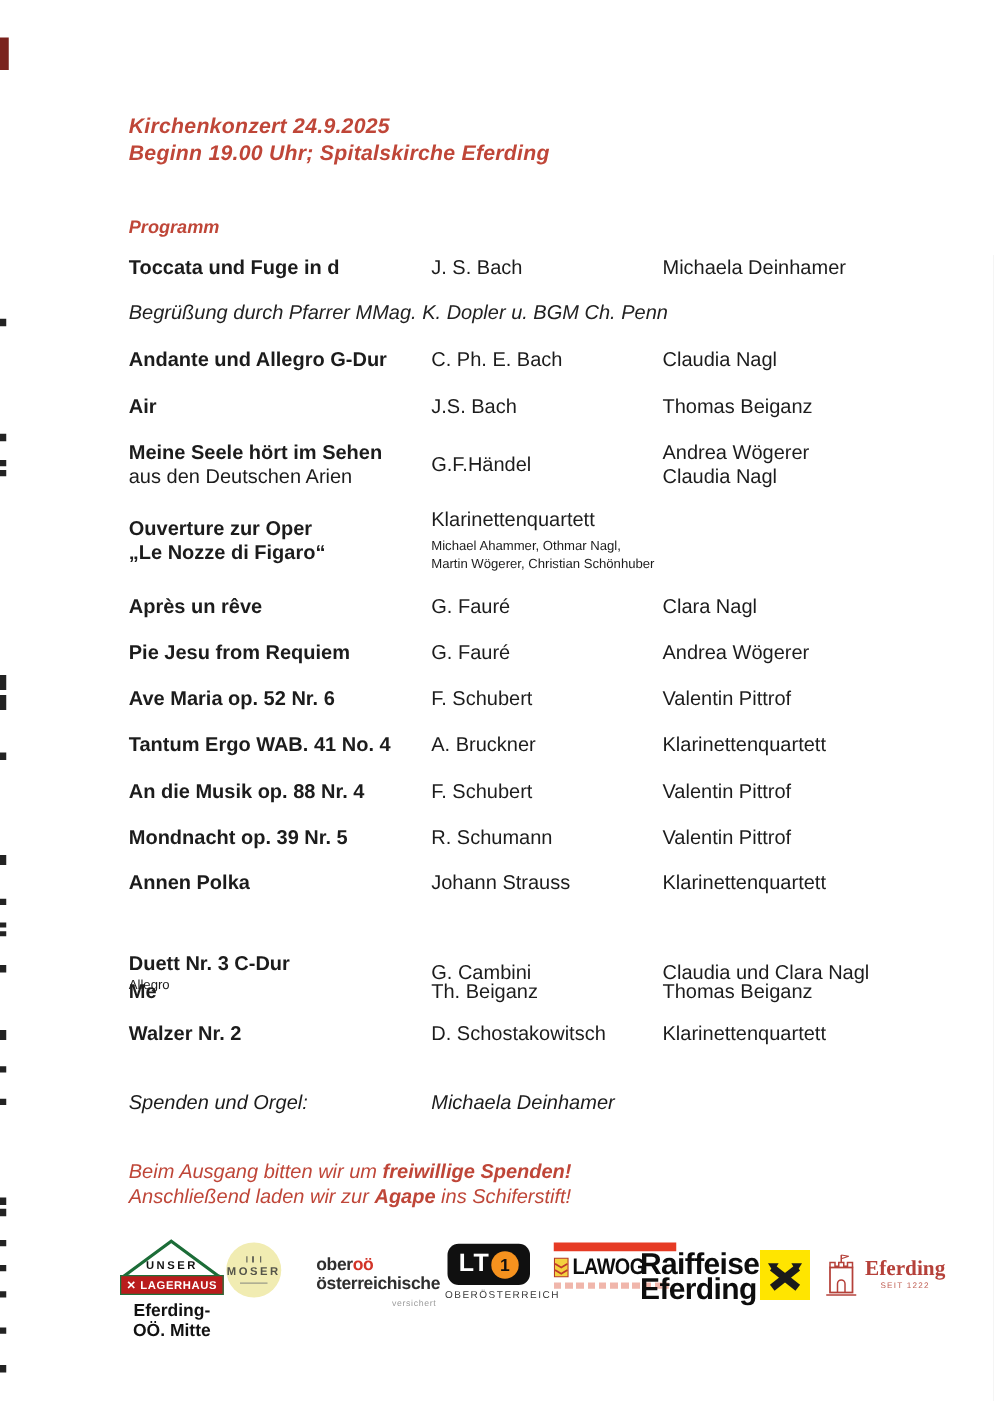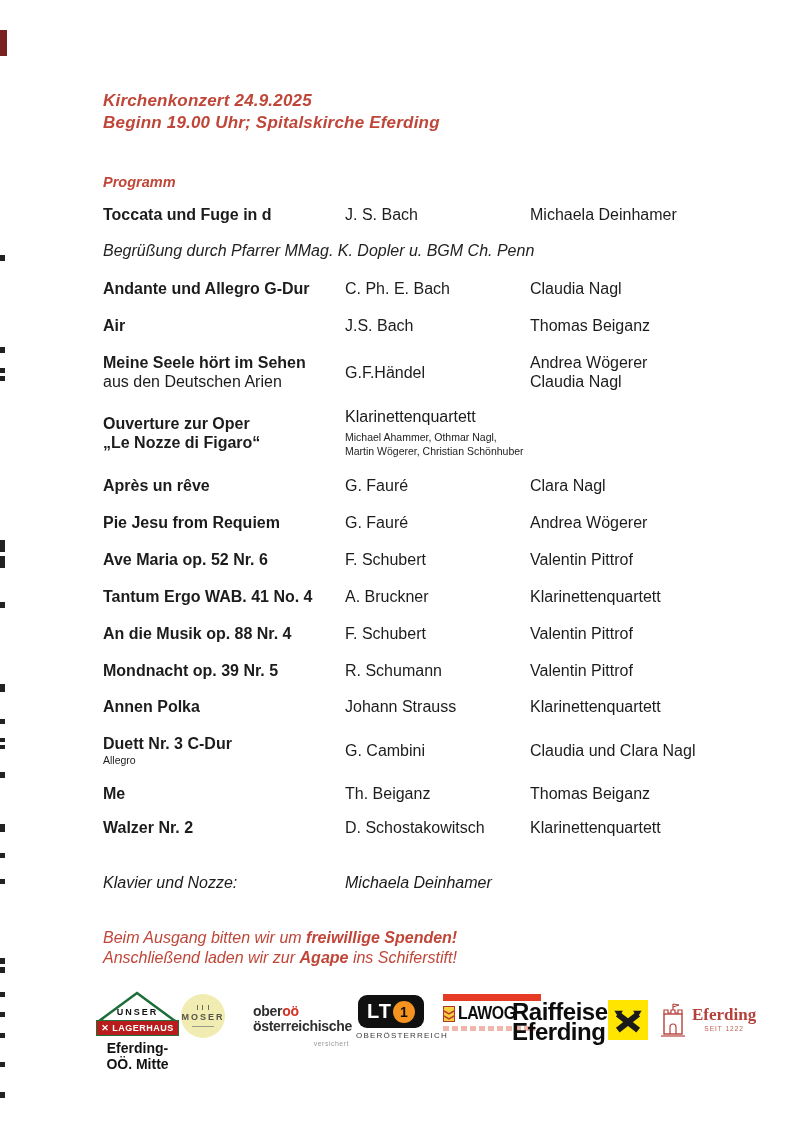--- a/index.html
+++ b/index.html
@@ -210,21 +210,21 @@
     <div class="c2">R. Schumann</div>
     <div class="c3">Valentin Pittrof</div>
   </div>
 
   <div class="row" style="top:697px">
     <div class="c1">Annen Polka</div>
     <div class="c2">Johann Strauss</div>
     <div class="c3">Klarinettenquartett</div>
   </div>
 
-  <div class="row" style="top:734px">
+  <div class="row" style="top:762px">
     <div class="c1">
       <div>Duett Nr. 3 C-Dur</div>
       <div class="t-small">Allegro</div>
     </div>
     <div class="c2">G. Cambini</div>
     <div class="c3">Claudia und Clara Nagl</div>
   </div>
 
   <div class="row" style="top:784px">
     <div class="c1">Me</div>
@@ -232,21 +232,21 @@
     <div class="c3">Thomas Beiganz</div>
   </div>
 
   <div class="row" style="top:818px">
     <div class="c1">Walzer Nr. 2</div>
     <div class="c2">D. Schostakowitsch</div>
     <div class="c3">Klarinettenquartett</div>
   </div>
 
   <div class="credits-row" style="top:874px">
-    <div class="cl">Klavier und Nozze:</div>
+    <div class="cl">Spenden und Orgel:</div>
     <div>Michaela Deinhamer</div>
   </div>
 
   <div class="footer-red" style="top:928px">
     <div><span>Beim Ausgang bitten wir um </span><span class="b">freiwillige Spenden!</span></div>
     <div><span>Anschließend laden wir zur </span><span class="b">Agape</span><span> ins Schiferstift!</span></div>
   </div>
 
   <div class="logo lh">
     <svg class="lh-roof" width="85" height="36" viewBox="0 0 85 36">

